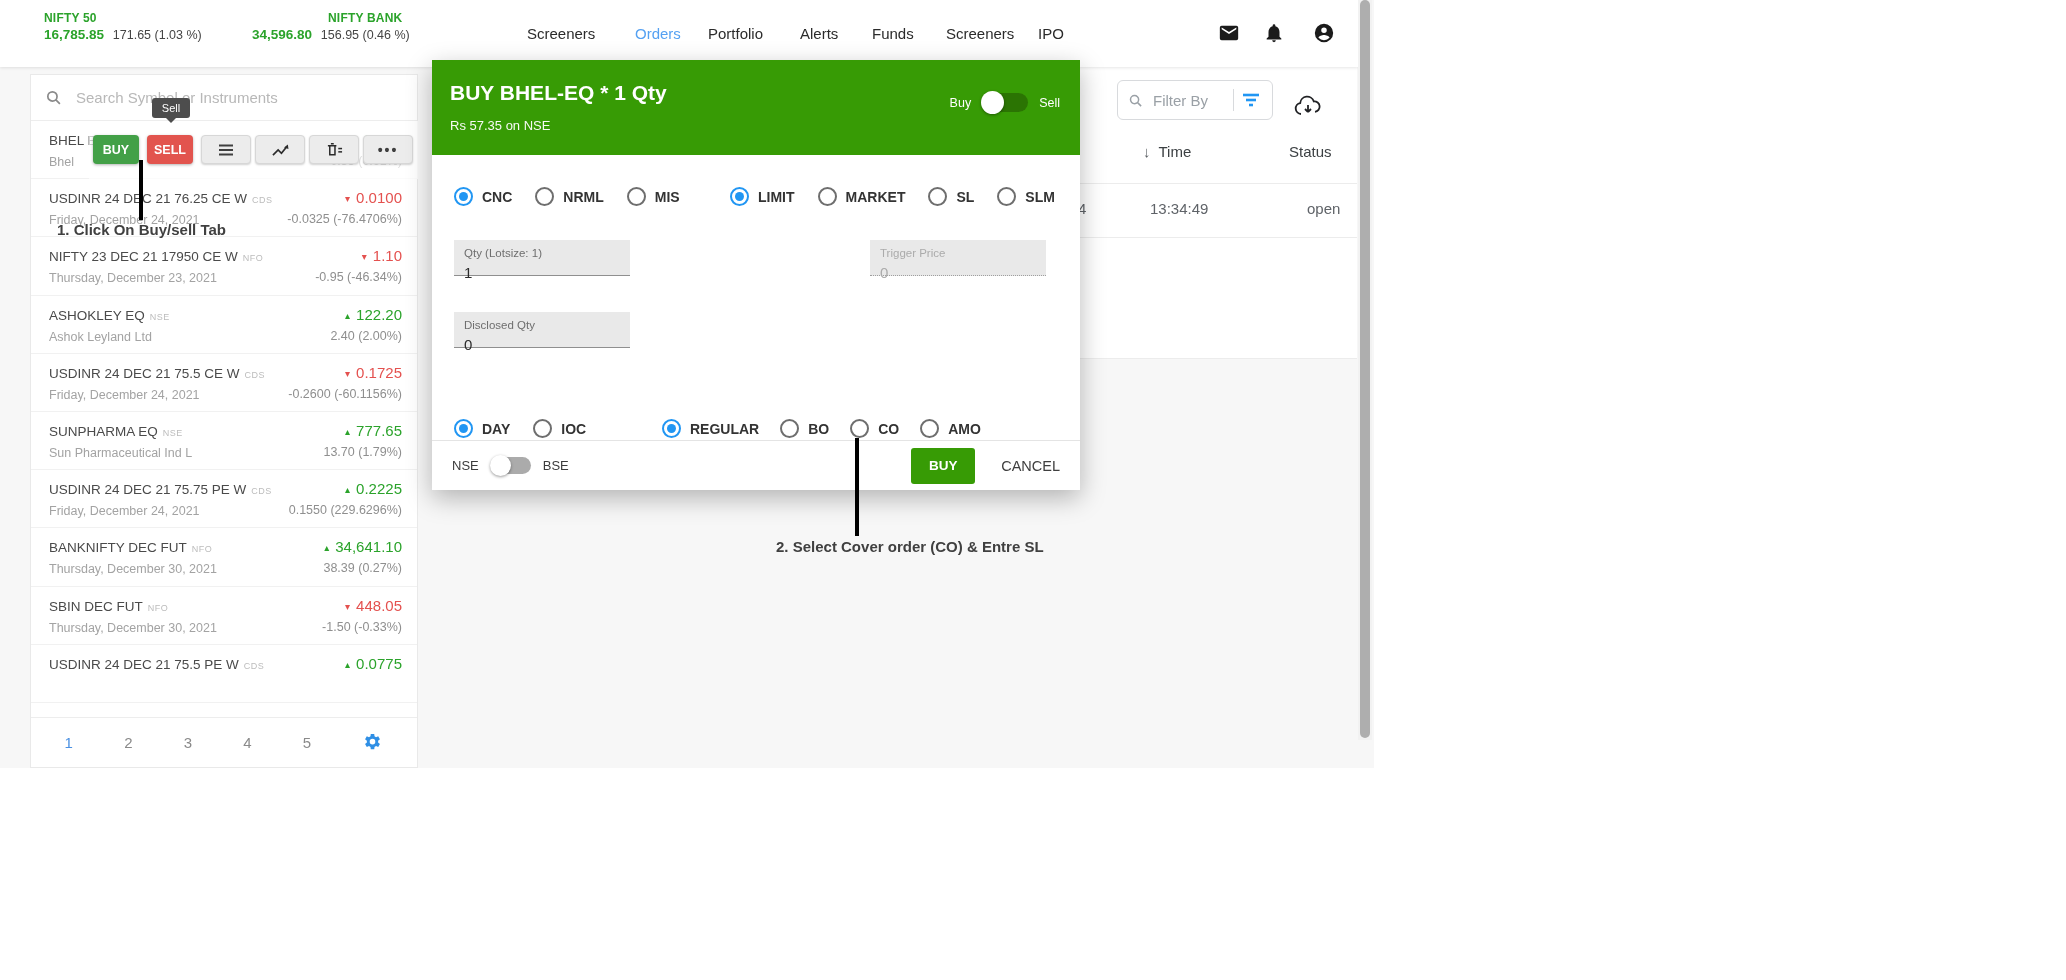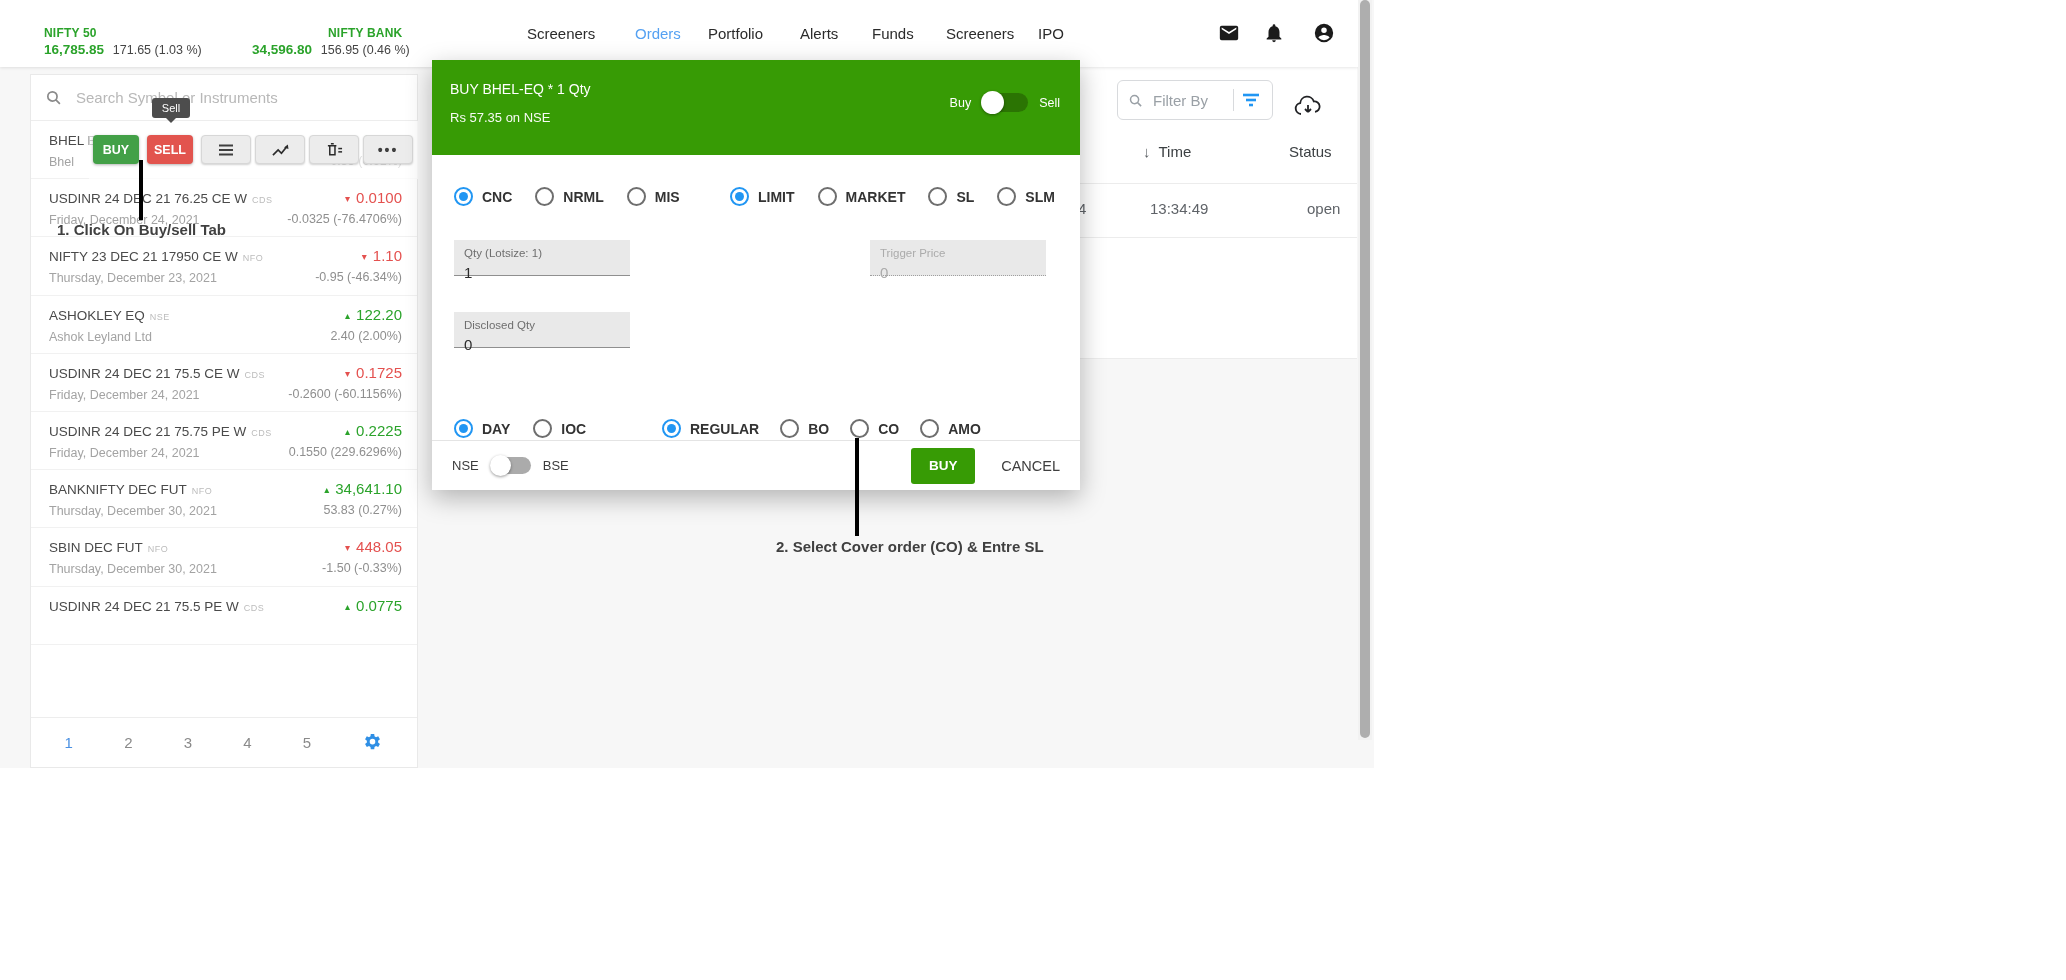--- a/index.html
+++ b/index.html
@@ -1,21 +1,21 @@
 <!DOCTYPE html>
 <html style="--positive: #2ba32b; --negative: #e4514f; --green: #379b05; --buychip: #43a047; --sellchip: #e2544e; --blue: #2196f3; --nav-active: #55a1f2;"><head>
 <meta charset="utf-8">
 <style>
   html,body{margin:0;padding:0;}
   body{width:2066px;height:980px;background:#ffffff;font-family:"Liberation Sans",sans-serif;overflow:hidden;position:relative;}
   .app{position:absolute;left:0;top:0;width:1374px;height:768px;background:#f7f7f7;}
 
   
   .navbar{position:absolute;left:0;top:0;width:1358px;height:67px;background:#fff;box-shadow:0 1px 3px rgba(0,0,0,.10);z-index:6;}
-  .idx{position:absolute;top:11px;margin-top:15px;}
+  .idx{position:absolute;top:11px;}
   .idx-label{font-size:12px;font-weight:bold;color:var(--positive);letter-spacing:.2px;display:block;}
   .idx-vals{margin-top:5px;font-size:13.5px;}
   .idx-val{color:var(--positive);font-weight:bold;}
   .idx-chg{color:#454545;font-size:12.5px;margin-left:5px;}
   .nav-link{position:absolute;top:25px;font-size:15px;color:#2b2b2b;cursor:pointer;}
   .nav-link.active{color:var(--nav-active);}
   .nav-icon{position:absolute;top:22px;width:22px;height:22px;cursor:pointer;}
 
   
   .watchlist{position:absolute;left:30px;top:74px;width:388px;height:694px;background:#fff;border:1px solid #e9e9e9;box-sizing:border-box;z-index:2;}
@@ -43,21 +43,21 @@
   .icon-btn{position:absolute;top:14px;width:50px;height:29px;background:#ececec;border:1px solid #d7d7d7;border-radius:4px;box-sizing:border-box;display:flex;align-items:center;justify-content:center;box-shadow:0 1px 2px rgba(0,0,0,.18);cursor:pointer;color:#3f3f3f;}
   .tooltip{position:absolute;left:121px;top:-23px;width:38px;height:20px;background:#4d4d4d;border-radius:3px;color:#fff;font-size:11px;display:flex;align-items:center;justify-content:center;z-index:5;}
   .tooltip:after{content:"";position:absolute;left:14px;bottom:-5px;border:5px solid transparent;border-top-color:#4d4d4d;border-bottom:0;}
   .pagination{position:absolute;left:0;bottom:0;width:100%;height:50px;background:#fff;border-top:1px solid #ededed;display:flex;align-items:center;justify-content:space-around;padding:0 8px;box-sizing:border-box;z-index:4;}
   .page{font-size:15px;color:#8a8a8a;cursor:pointer;}
   .page.active{color:#4a90e2;}
 
   
   .dialog{position:absolute;left:432px;top:60px;width:648px;height:430px;background:#fff;box-shadow:0 8px 24px rgba(0,0,0,.28);z-index:10;}
   .dlg-header{height:95px;background:var(--green);color:#fff;padding:21px 20px 0 18px;box-sizing:border-box;position:relative;}
-  .dlg-title{font-size:14px;font-weight:normal;}
+  .dlg-title{font-size:21px;font-weight:bold;}
   .dlg-sub{font-size:13px;margin-top:13px;opacity:.96;}
   .dlg-toggle{position:absolute;right:20px;top:33px;display:flex;align-items:center;gap:11px;font-size:12.5px;}
   .switch{width:46px;height:19px;border-radius:10px;position:relative;cursor:pointer;}
   .switch-green{background:#2b7403;}
   .switch-grey{background:#ababab;width:40px;height:17px;}
   .knob{position:absolute;left:-1px;top:-2px;width:23px;height:23px;border-radius:50%;background:#fff;box-shadow:0 1px 3px rgba(0,0,0,.4);}
   .switch-grey .knob{width:21px;height:21px;}
   .rgroup{position:absolute;display:flex;align-items:center;gap:23px;font-weight:bold;}
   .ritem{display:flex;align-items:center;gap:9px;cursor:pointer;}
   .radio{width:15px;height:15px;border:2px solid #6e6e6e;border-radius:50%;position:relative;flex-shrink:0;}
@@ -200,36 +200,46 @@
             <div><span class="wtitle">USDINR 24 DEC 21 75.5 CE W</span><span class="wtag">CDS</span></div>
             <div class="wsub">Friday, December 24, 2021</div>
           </div>
           <div class="wright">
             <div class="wprice"><span class="warrow">▾</span><span>0.1725</span></div>
             <div class="wchg">-0.2600 (-60.1156%)</div>
           </div>
         </div>
         <div class="wrow up">
           <div class="wleft">
+            <div><span class="wtitle">SUNPHARMA EQ</span><span class="wtag">NSE</span></div>
+            <div class="wsub">Sun Pharmaceutical Ind L</div>
+          </div>
+          <div class="wright">
+            <div class="wprice"><span class="warrow">▴</span><span>777.65</span></div>
+            <div class="wchg">13.70 (1.79%)</div>
+          </div>
+        </div>
+        <div class="wrow up">
+          <div class="wleft">
             <div><span class="wtitle">USDINR 24 DEC 21 75.75 PE W</span><span class="wtag">CDS</span></div>
             <div class="wsub">Friday, December 24, 2021</div>
           </div>
           <div class="wright">
             <div class="wprice"><span class="warrow">▴</span><span>0.2225</span></div>
             <div class="wchg">0.1550 (229.6296%)</div>
           </div>
         </div>
         <div class="wrow up">
           <div class="wleft">
             <div><span class="wtitle">BANKNIFTY DEC FUT</span><span class="wtag">NFO</span></div>
             <div class="wsub">Thursday, December 30, 2021</div>
           </div>
           <div class="wright">
             <div class="wprice"><span class="warrow">▴</span><span>34,641.10</span></div>
-            <div class="wchg">53.83 (0.27%)</div>
+            <div class="wchg">38.39 (0.27%)</div>
           </div>
         </div>
         <div class="wrow down">
           <div class="wleft">
             <div><span class="wtitle">SBIN DEC FUT</span><span class="wtag">NFO</span></div>
             <div class="wsub">Thursday, December 30, 2021</div>
           </div>
           <div class="wright">
             <div class="wprice"><span class="warrow">▾</span><span>448.05</span></div>
             <div class="wchg">-1.50 (-0.33%)</div>

